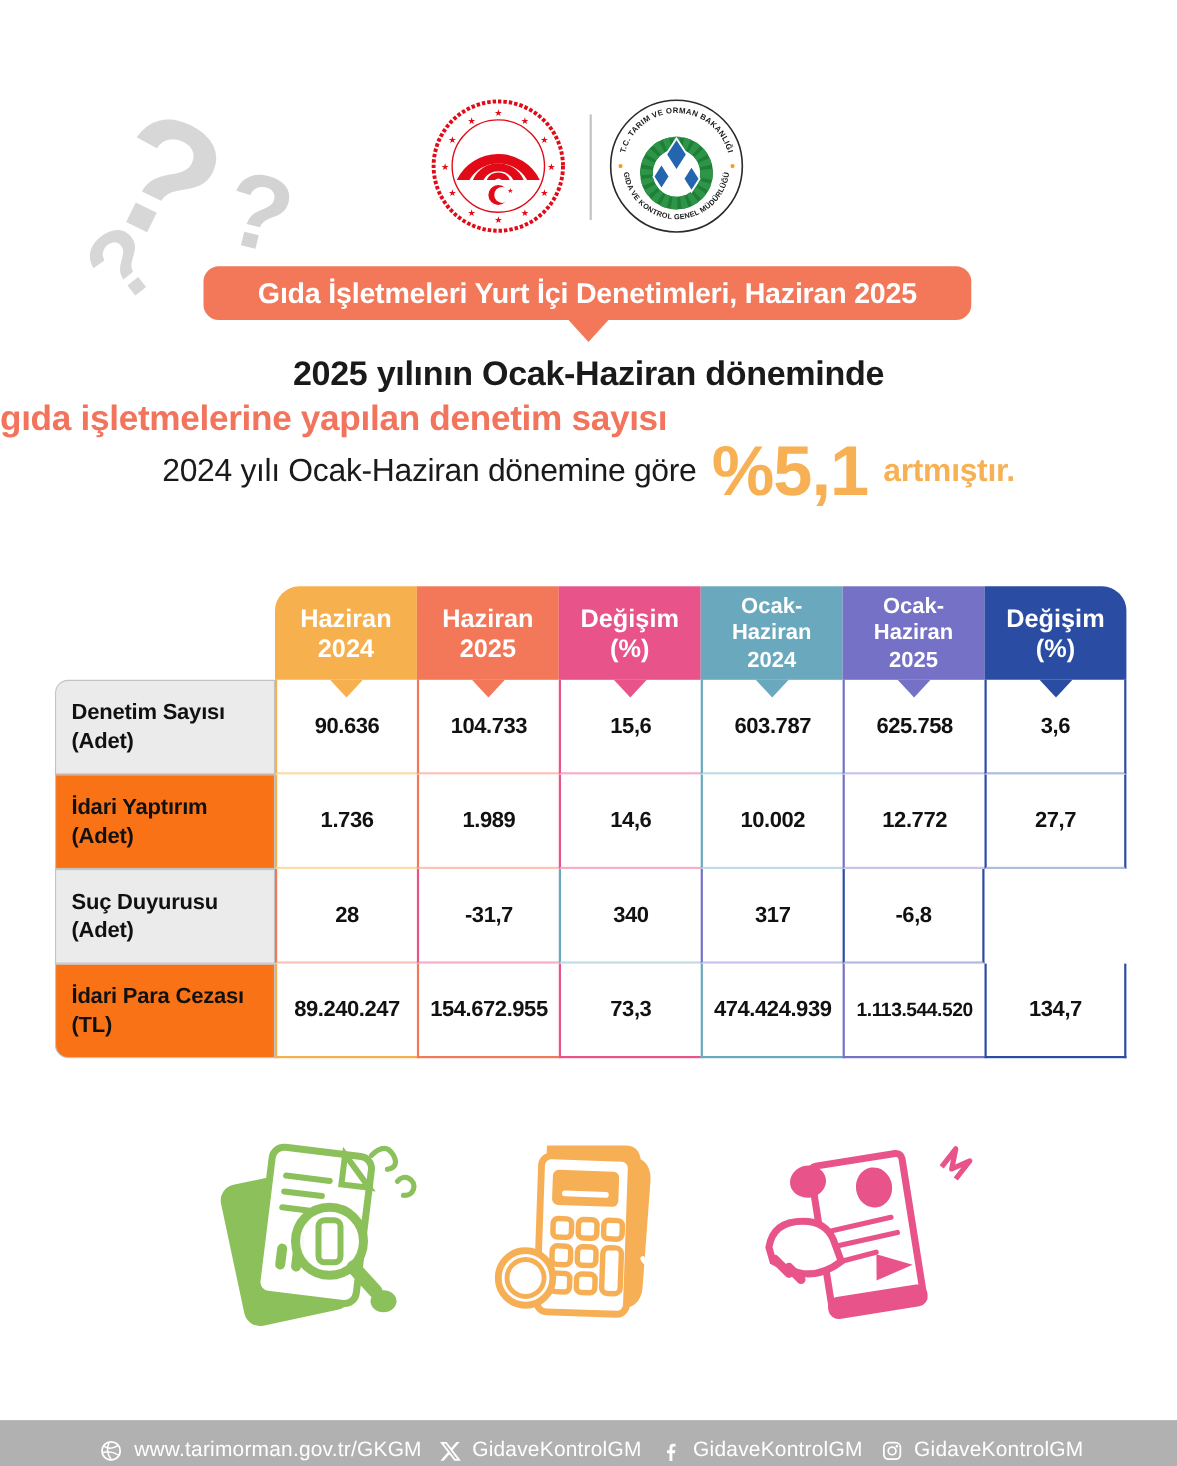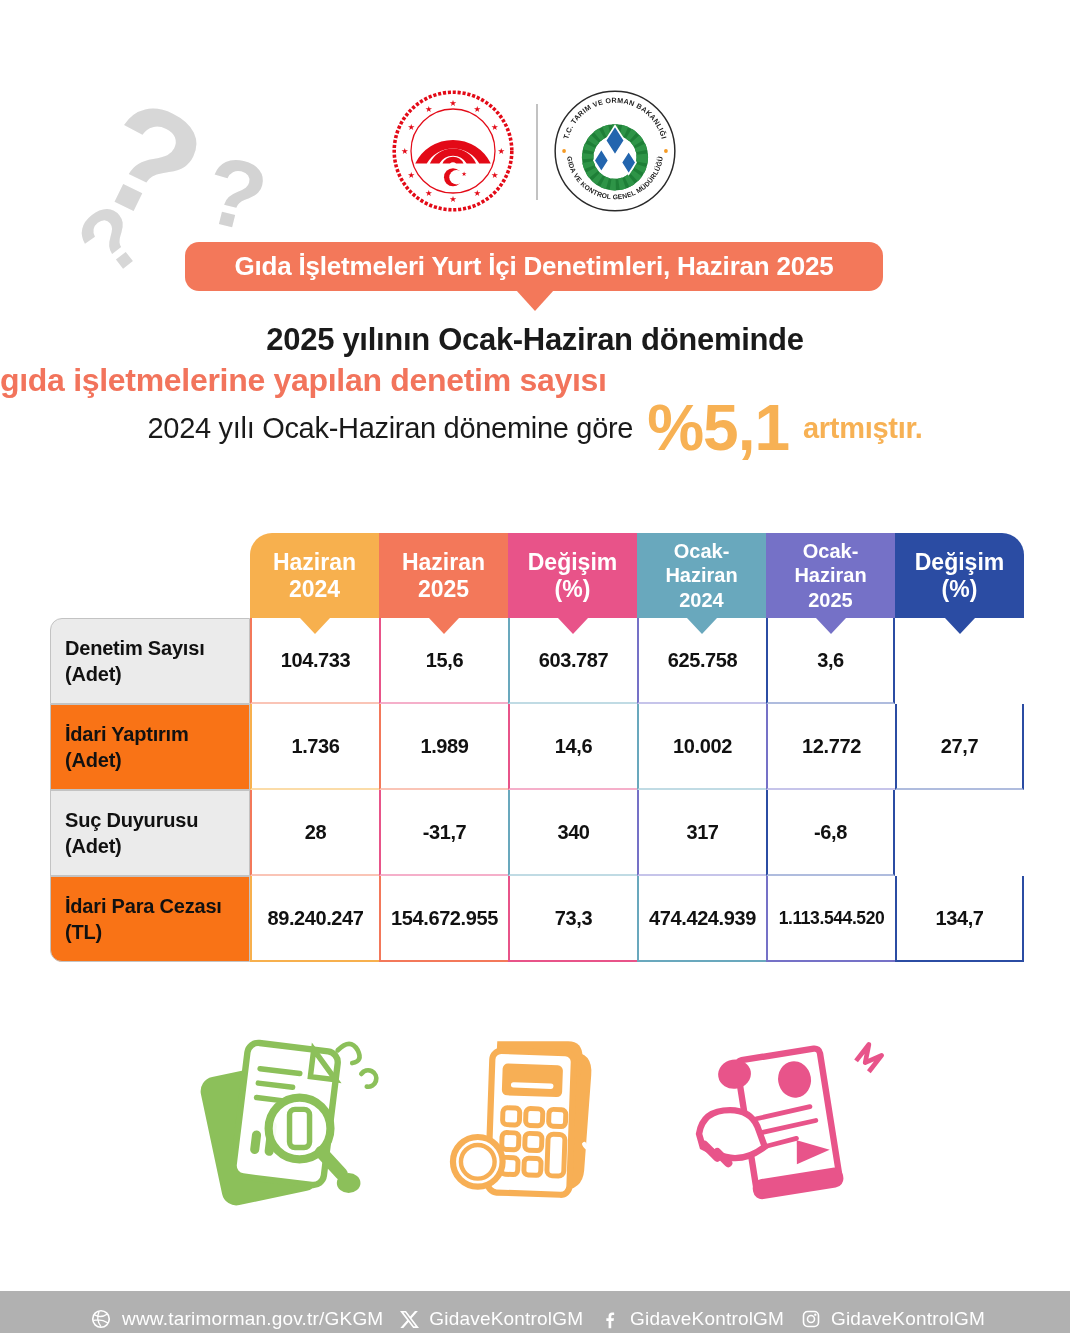--- a/index.html
+++ b/index.html
@@ -177,20 +177,21 @@
           <div>(%)</div>
           <div class="htri" style="border-top-color: rgb(43, 76, 163);"></div>
         </div>
       </div>
     <div class="tbody">
         <div class="trow">
           <div class="lcell first">
             <div>Denetim Sayısı</div>
             <div>(Adet)</div>
           </div>
+          <div class="dcell" style="border-left-color: rgb(247, 176, 78); border-bottom-color: rgb(251, 220, 168);">90.636</div>
           <div class="dcell" style="border-left-color: rgb(243, 120, 90); border-bottom-color: rgb(250, 196, 182);">104.733</div>
           <div class="dcell" style="border-left-color: rgb(232, 83, 137); border-bottom-color: rgb(245, 175, 202);">15,6</div>
           <div class="dcell" style="border-left-color: rgb(105, 168, 189); border-bottom-color: rgb(192, 219, 228);">603.787</div>
           <div class="dcell" style="border-left-color: rgb(117, 113, 199); border-bottom-color: rgb(198, 196, 234);">625.758</div>
           <div class="dcell" style="border-left-color: rgb(43, 76, 163); border-bottom-color: rgb(175, 188, 222); border-right: 2px solid rgb(43, 76, 163);">3,6</div>
         </div>
         <div class="trow">
           <div class="lcell white">
             <div>İdari Yaptırım</div>
             <div>(Adet)</div>

